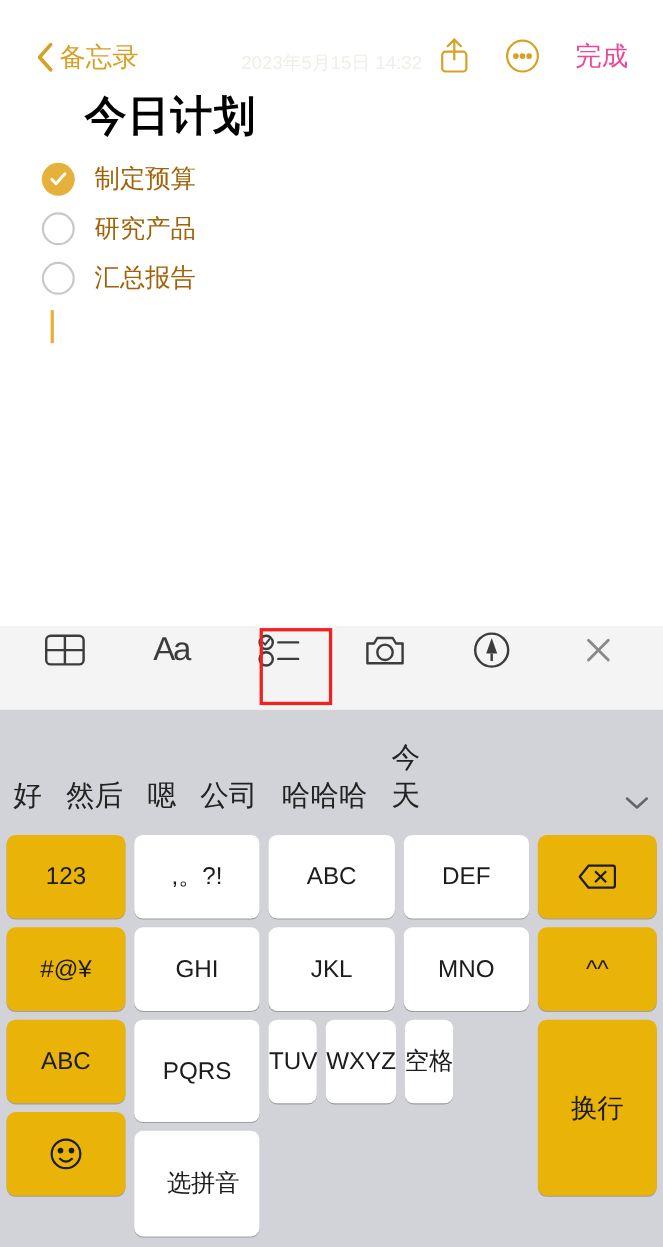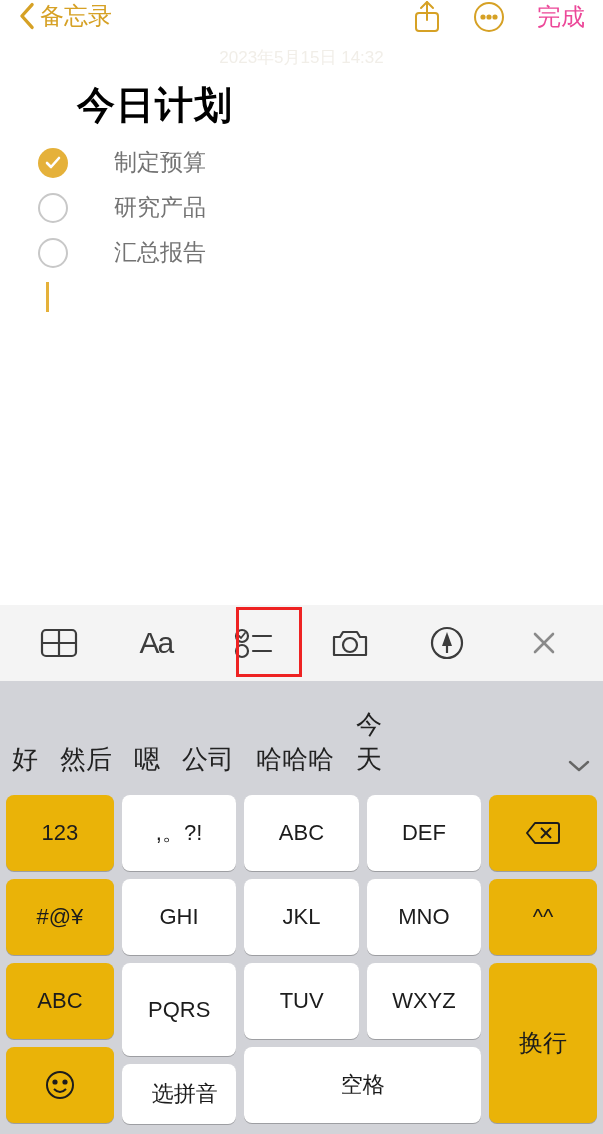--- a/index.html
+++ b/index.html
@@ -1,54 +1,54 @@
 <!DOCTYPE html>
 <html><head>
   <meta charset="utf-8">
   <style>
     * { margin: 0; padding: 0; box-sizing: border-box; font-family: -apple-system, "PingFang SC", sans-serif; }
     body { width: 603px; height: 1134px; background: #fff; display: flex; flex-direction: column; overflow: hidden; }
 
-    .header { display: flex; align-items: flex-start; justify-content: space-between; height: 68px; padding: 0 18px; position: relative; }
+    .header { display: flex; align-items: flex-end; justify-content: space-between; height: 68px; padding: 0 32px; position: relative; }
     .back { display: flex; align-items: center; color: #d6a125; font-size: 24px; gap: 4px; }
     .chev-left { width: 18px; height: 28px; }
     .watermark { position: absolute; left: 50%; transform: translateX(-50%); top: 46px; color: #f1eee8; font-size: 17px; }
     .header-right { display: flex; align-items: center; gap: 32px; }
     .icon-btn { color: #d6a125; display: flex; align-items: center; justify-content: center; }
     .done-btn { color: #ec4899; font-size: 24px; font-weight: 500; }
 
     .content { flex: 1; padding: 12px 38px; }
     .title { font-size: 38px; font-weight: 700; margin-bottom: 16px; letter-spacing: 1px; margin-left: 39px; }
     .check-row { display: flex; align-items: center; gap: 18px; margin-bottom: 14px; }
     .check { width: 30px; height: 30px; border-radius: 50%; flex-shrink: 0; }
     .check.unchecked { border: 2px solid #c8c8c8; }
     .check.checked { background: #e5b13a; display: flex; align-items: center; justify-content: center; }
-    .check-text { font-size: 23px; color: #737373; margin-left: 28px; }
+    .check-text { font-size: 23px; color: #a16207; }
     .cursor { width: 3px; height: 30px; background: #e5b13a; margin-left: 8px; margin-top: 4px; }
 
-    .toolbar { height: 76px; background: #f4f4f4; display: flex; align-items: center; justify-content: space-around; padding: 0 10px; }
+    .toolbar { height: 76px; background: #f4f4f4; display: flex; justify-content: space-around; padding: 0 10px; }
     .tool { width: 44px; height: 44px; display: flex; align-items: center; justify-content: center; color: #3c3c3c; }
     .tool.aa { font-size: 30px; font-weight: 500; letter-spacing: -2px; }
     .tool.close { color: #8a8a8a; font-size: 28px; }
     .highlight-box { position: absolute; border: 3px solid #e22; width: 66px; height: 70px; }
 
     .kb-area { background: #d2d3d8; }
     .sug-row { height: 114px; display: flex; align-items: flex-end; padding: 0 12px 18px 12px; gap: 22px; font-size: 26px; color: #222; position: relative; }
     .sug-row .expand { position: absolute; right: 12px; bottom: 22px; color: #666; }
     .kb-grid { padding: 0 6px 10px 6px; }
     .kb-row { display: flex; gap: 8px; margin-bottom: 8px; }
     .key { background: #fff; border-radius: 8px; height: 76px; display: flex; align-items: center; justify-content: center; font-size: 22px; color: #1c1c1c; box-shadow: 0 1px 0 rgba(0,0,0,0.25); }
     .key.gray { background: #eab308; }
     .key.w1 { flex: 1.15; }
     .key.w2 { flex: 1.22; }
     .key.enter { flex: 1.15; height: 160px; font-size: 24px; }
     .row4 { display: flex; gap: 8px; }
     .col-left { display: flex; flex-direction: column; gap: 8px; flex: 1.15; }
     .col-mid1, .col-mid2 { flex: 1.22; display: flex; flex-direction: column; gap: 8px; }
-    .col-space { flex: 2.52; display: flex; flex-direction: column; gap: 8px; }
+    .col-space { flex: 2.52; display: flex; flex-direction: row; gap: 8px; }
     .col-right { flex: 1.15; }
     svg { display: block; }
   </style>
 </head>
 <body>
 
 <div class="header">
   <div class="back">
     <svg class="chev-left" viewBox="0 0 12 22" fill="none" stroke="currentColor" stroke-width="2.6" stroke-linecap="round" stroke-linejoin="round">
         <polyline points="10,2 2,11 10,20"></polyline>
@@ -186,21 +186,21 @@
           <svg width="30" height="30" viewBox="0 0 30 30" fill="none" stroke="#1c1c1c" stroke-width="2">
               <circle cx="15" cy="15" r="13"></circle>
               <circle cx="10" cy="12" r="1.6" fill="#1c1c1c"></circle>
               <circle cx="20" cy="12" r="1.6" fill="#1c1c1c"></circle>
               <path d="M9 19 q6 6 12 0"></path>
             </svg>
         </div>
       </div>
       <div class="col-mid1">
         <div class="key" style="height:93px;">PQRS</div>
-        <div class="key" style="height:60px;padding-left:11px;">选拼音</div>
+        <div class="key" style="height:96px;padding-left:11px;">选拼音</div>
       </div>
       <div class="col-space">
         <div style="display:flex; gap:8px;">
           <div class="key" style="height:76px; flex:1;">TUV</div>
           <div class="key" style="height:76px; flex:1;">WXYZ</div>
         </div>
         <div class="key" style="height:76px;">空格</div>
       </div>
       <div class="col-right">
         <div class="key gray enter">换行</div>

